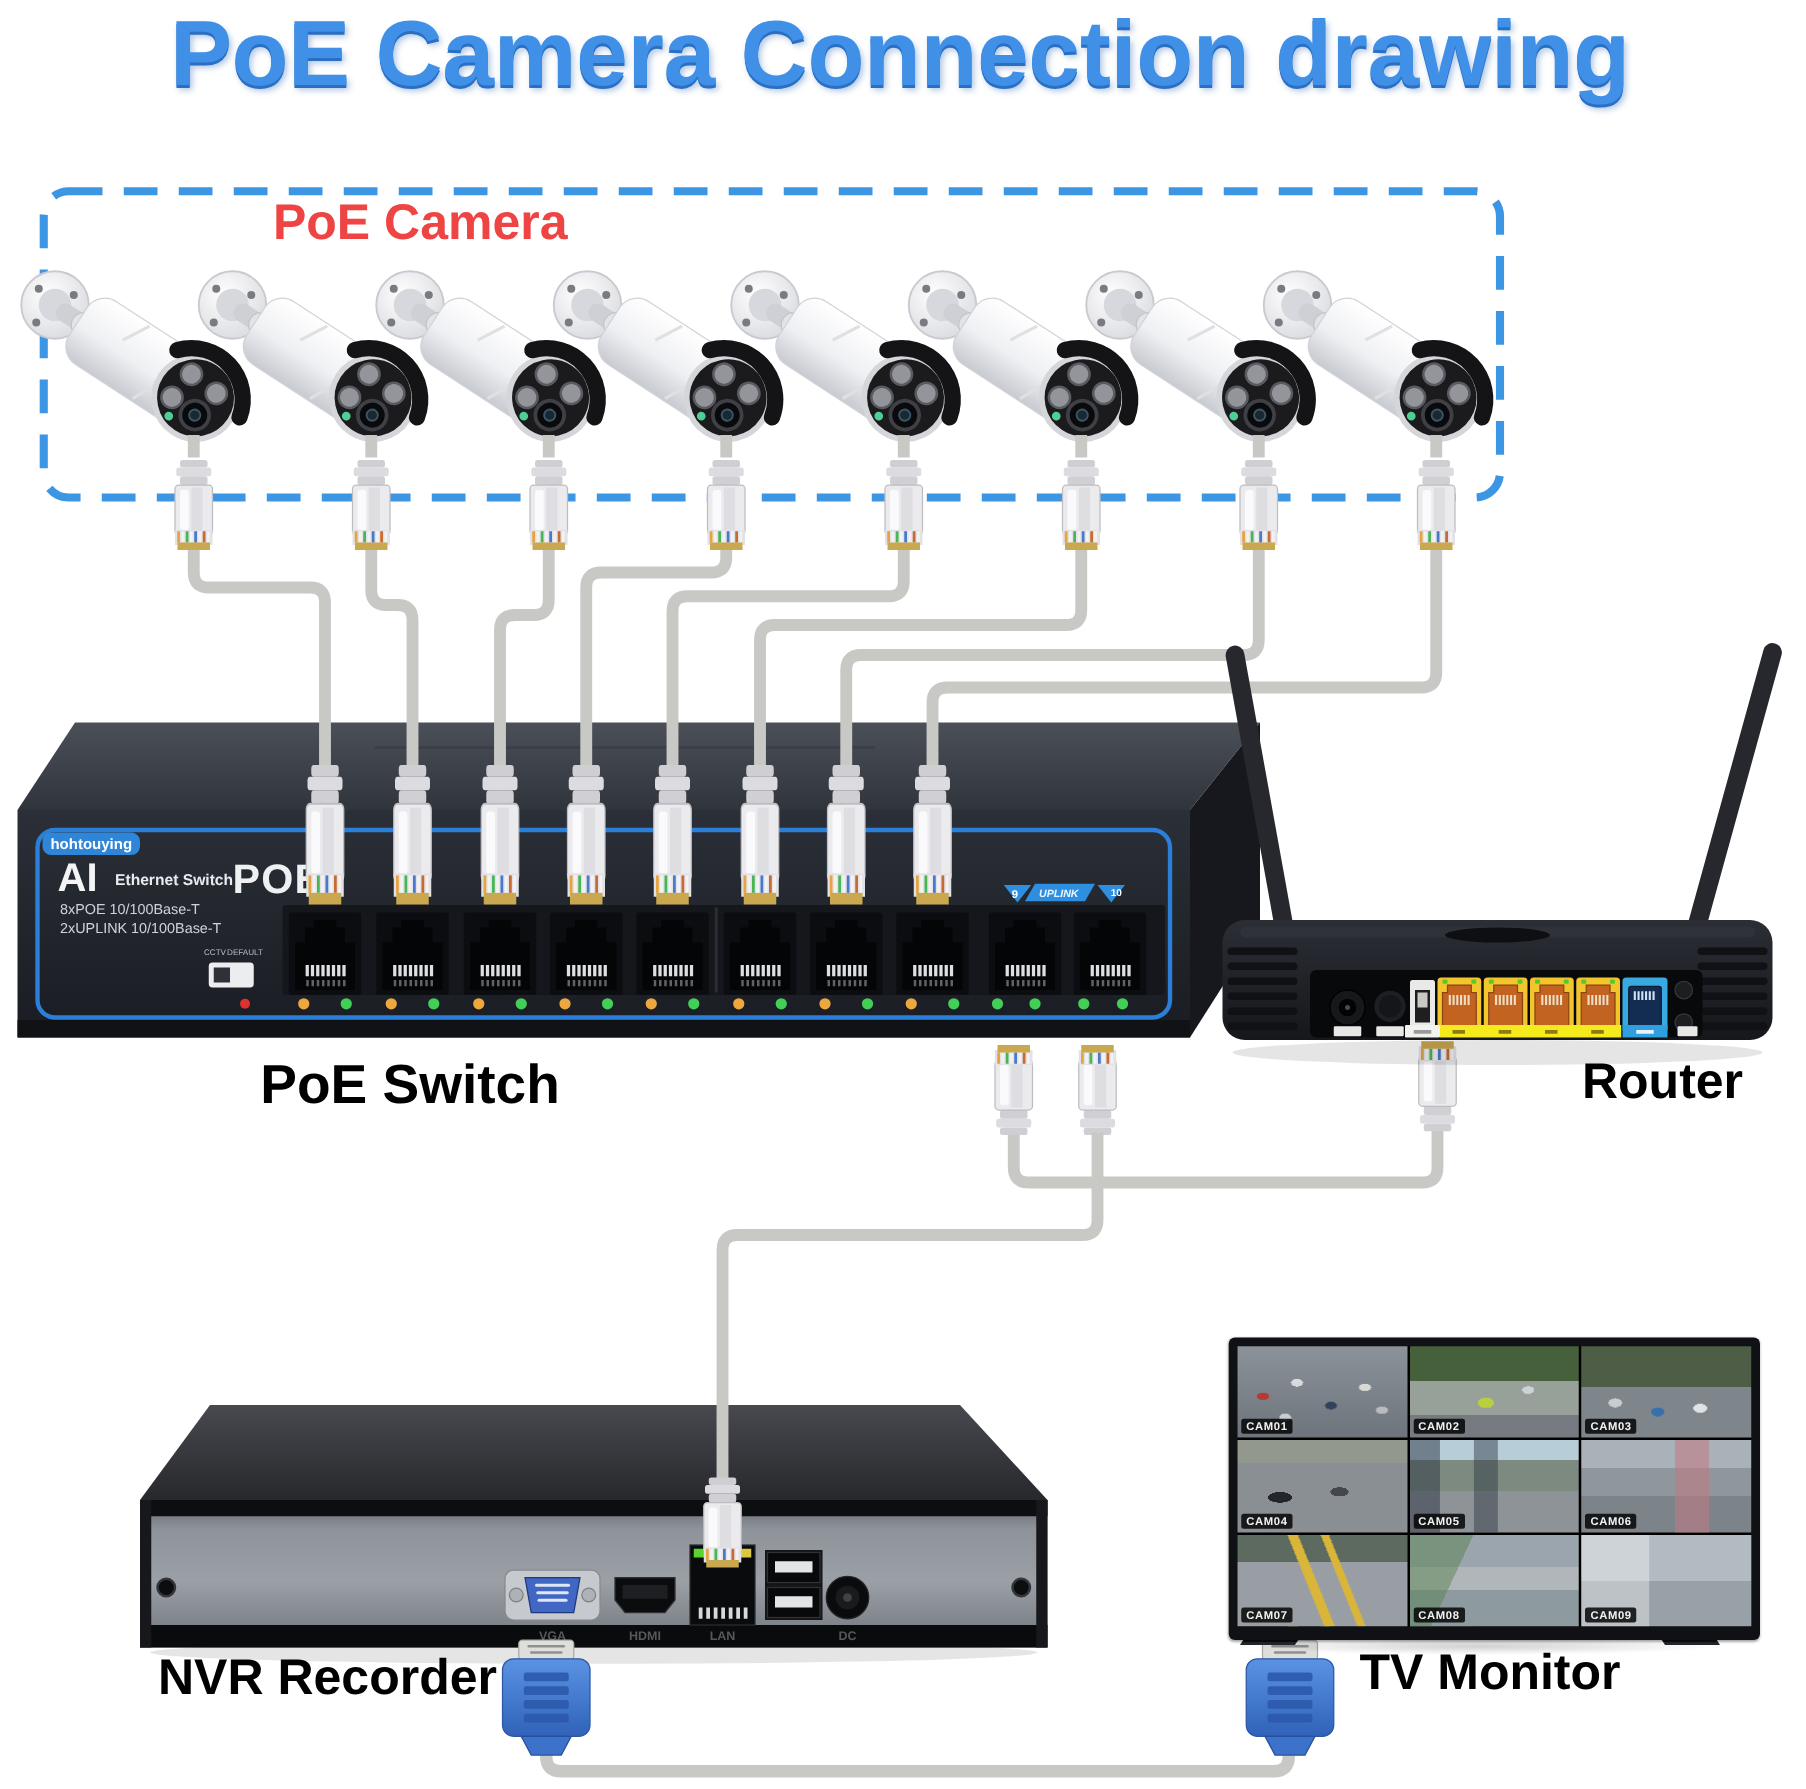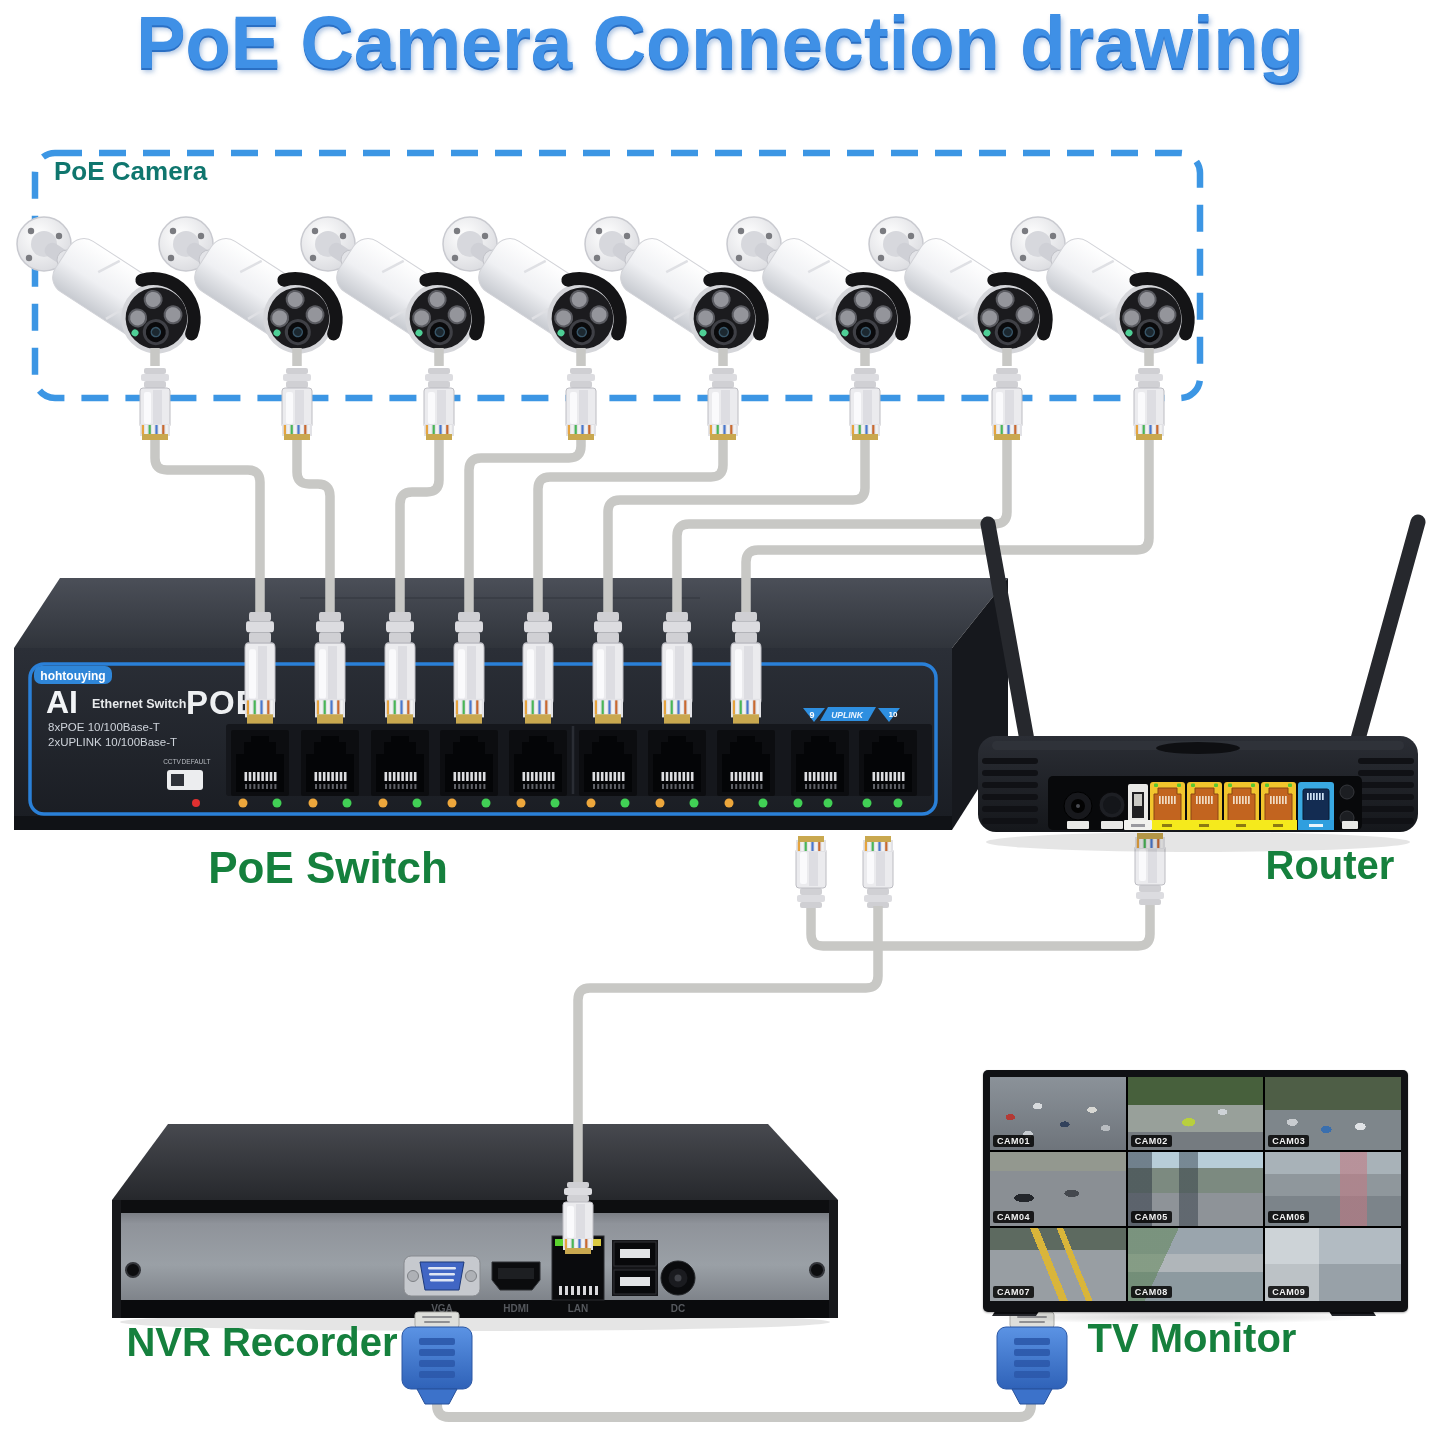--- a/index.html
+++ b/index.html
@@ -6,23 +6,23 @@
   .stage{
     position:relative;width:1440px;height:1431px;background:#ffffff;
     font-family:"Liberation Sans",sans-serif;overflow:hidden;
   }
   .title{
     position:absolute;left:0;top:0;width:100%;text-align:center;
     font-size:74px;font-weight:700;letter-spacing:0px;color:#3f90e6;
     text-shadow:0 2px 0 #2a6fc4, 2px 4px 5px rgba(40,100,180,.38);
   }
   .cap{
-    position:absolute;color:#15803d;font-weight:700;text-align:center;line-height:1;
+    position:absolute;color:#000000;font-weight:700;text-align:center;line-height:1;
   }
-  .cap.camzone{font-size:26px;text-align:left;color:#0f766e;}
+  .cap.camzone{font-size:40px;text-align:right;color:#ef4444;}
   .scene{position:absolute;left:0;top:0;width:1445px;height:1431px;}
   svg text{font-family:"Liberation Sans",sans-serif;}
   
   .tv-wrap{position:absolute;left:983px;top:1070px;width:399px;height:250px;}
   .tv-frame{position:absolute;left:0;top:0;width:399px;height:216px;background:#101114;
     border-radius:5px;padding:13px;box-shadow:0 1px 2px rgba(0,0,0,.35);}
   .tv-screen{position:absolute;left:7px;top:7px;right:7px;bottom:11px;background:#000;
     display:grid;grid-template-columns:1fr 1fr 1fr;grid-template-rows:1fr 1fr 1fr;gap:2px;}
   .cell{position:relative;overflow:hidden;}
   .chip{position:absolute;left:3px;bottom:3px;background:rgba(5,5,5,.85);color:#f2f2f2;

